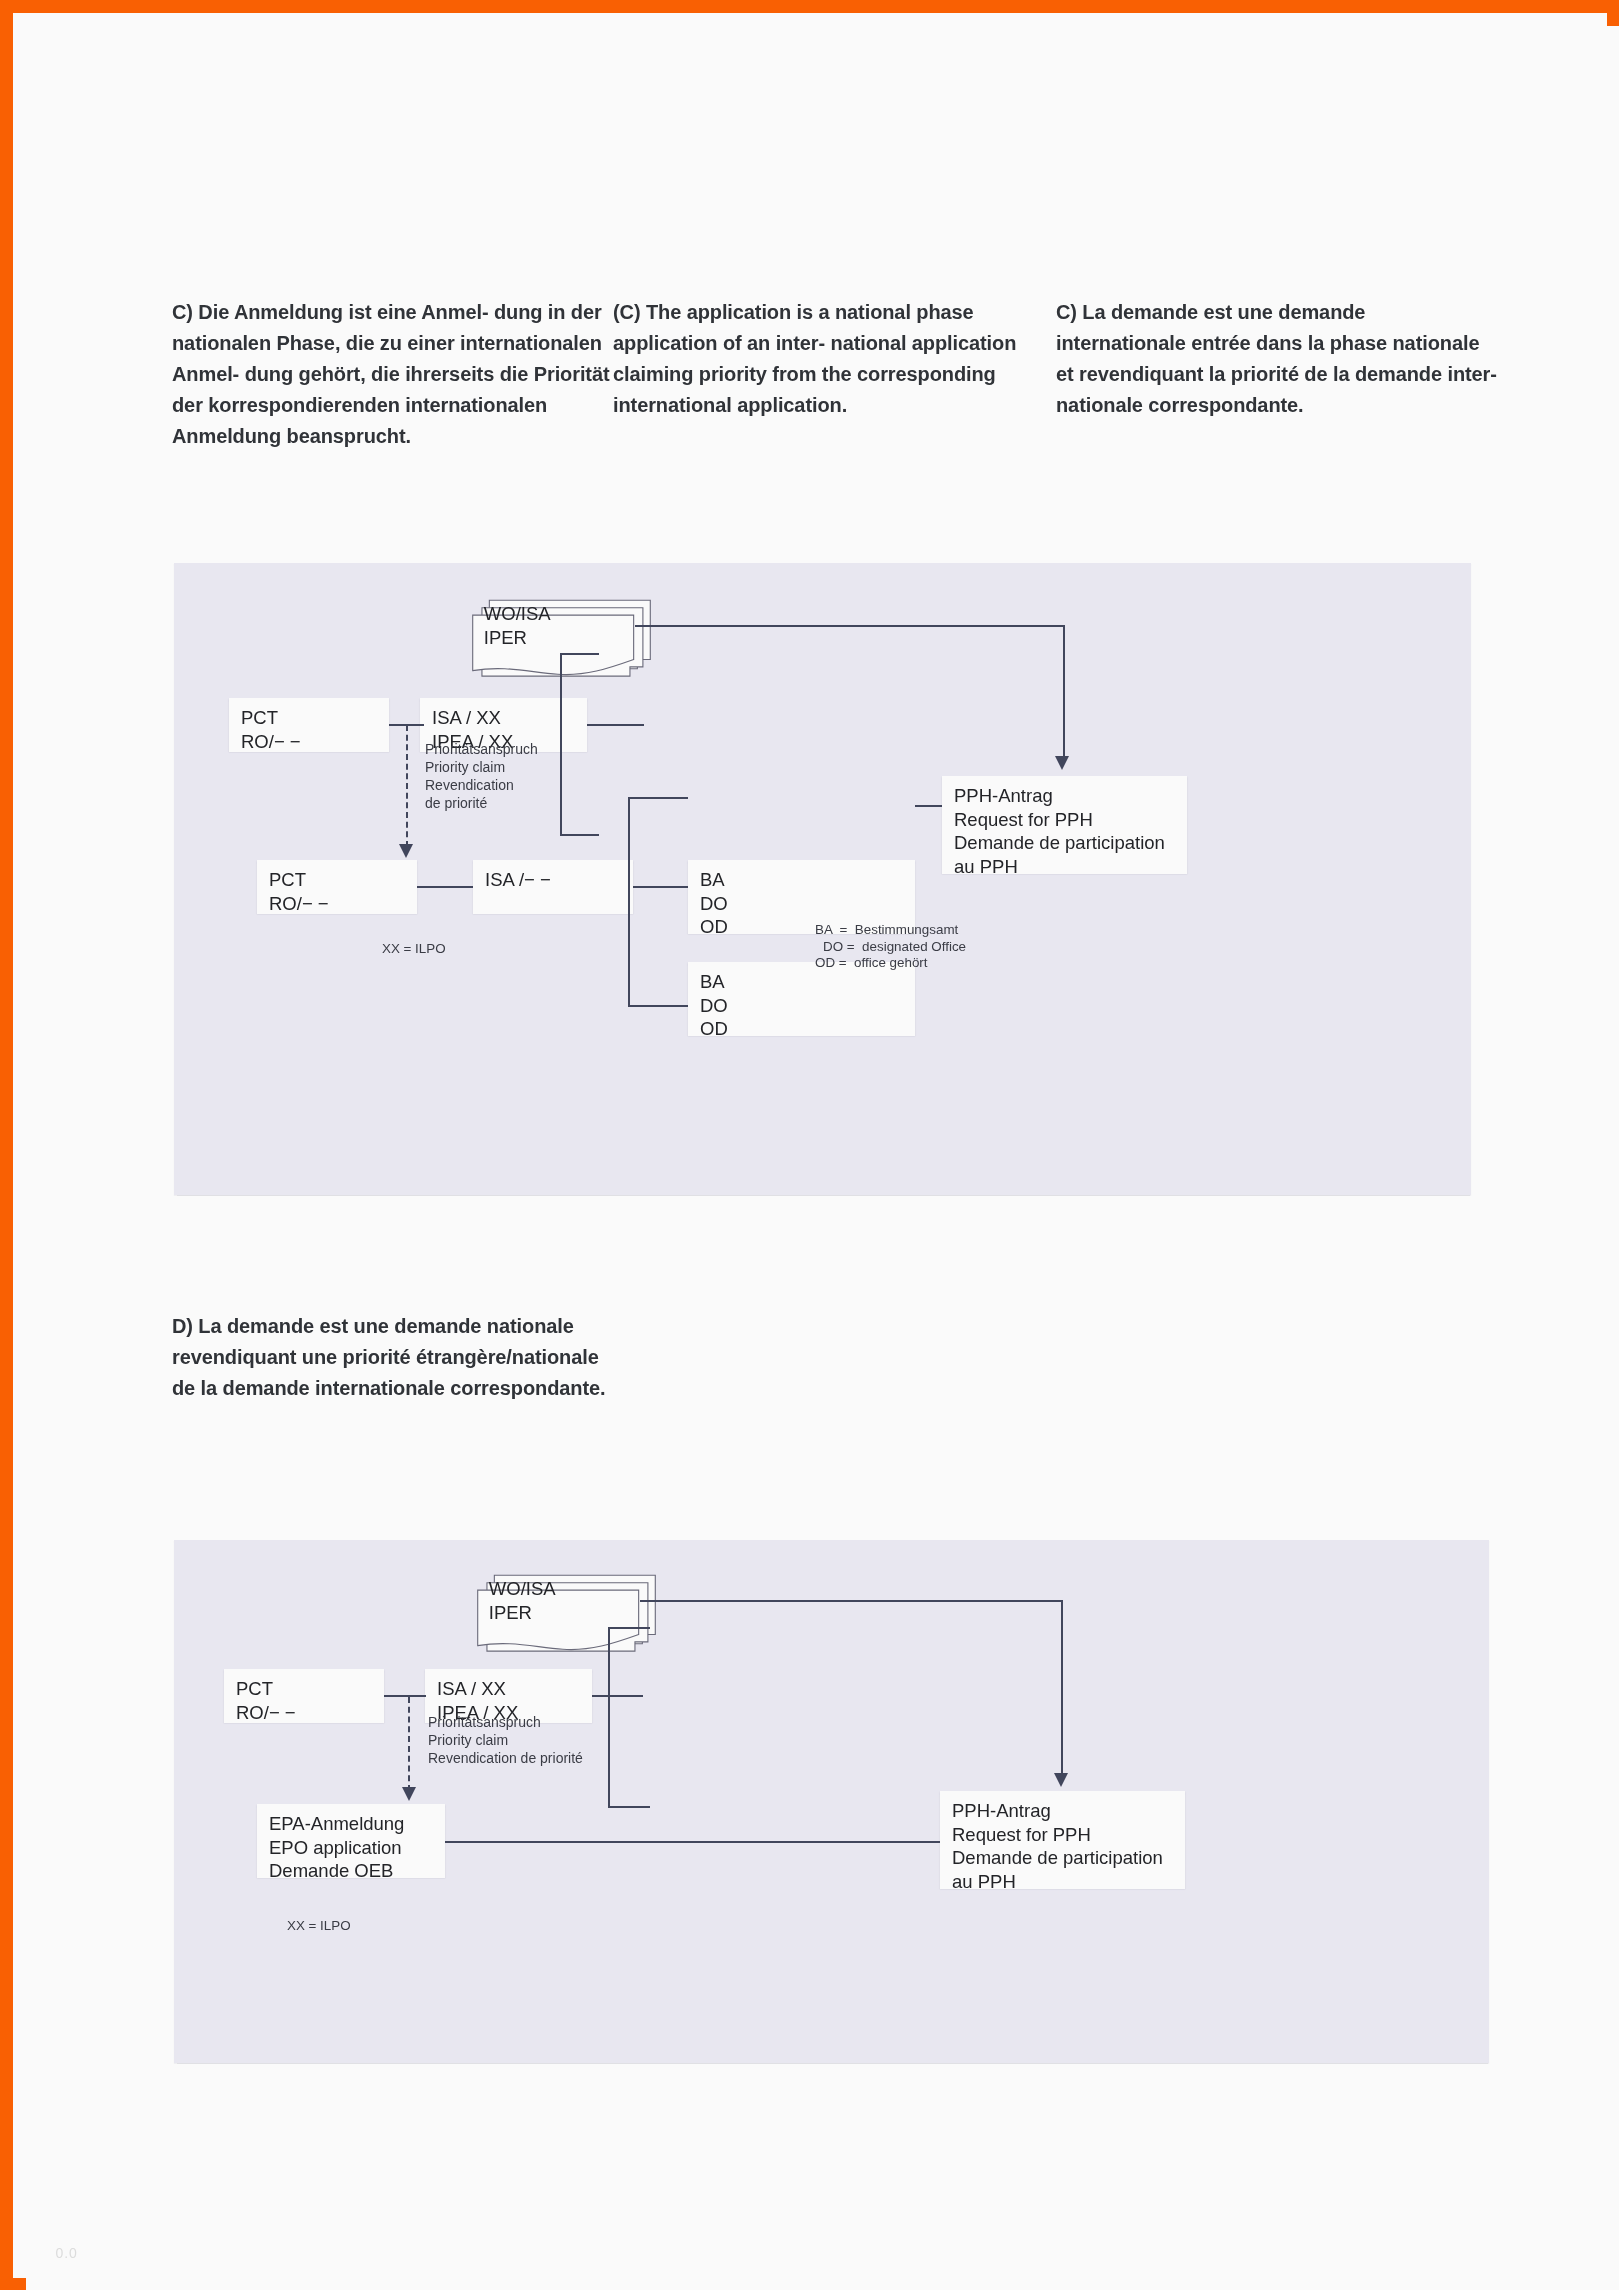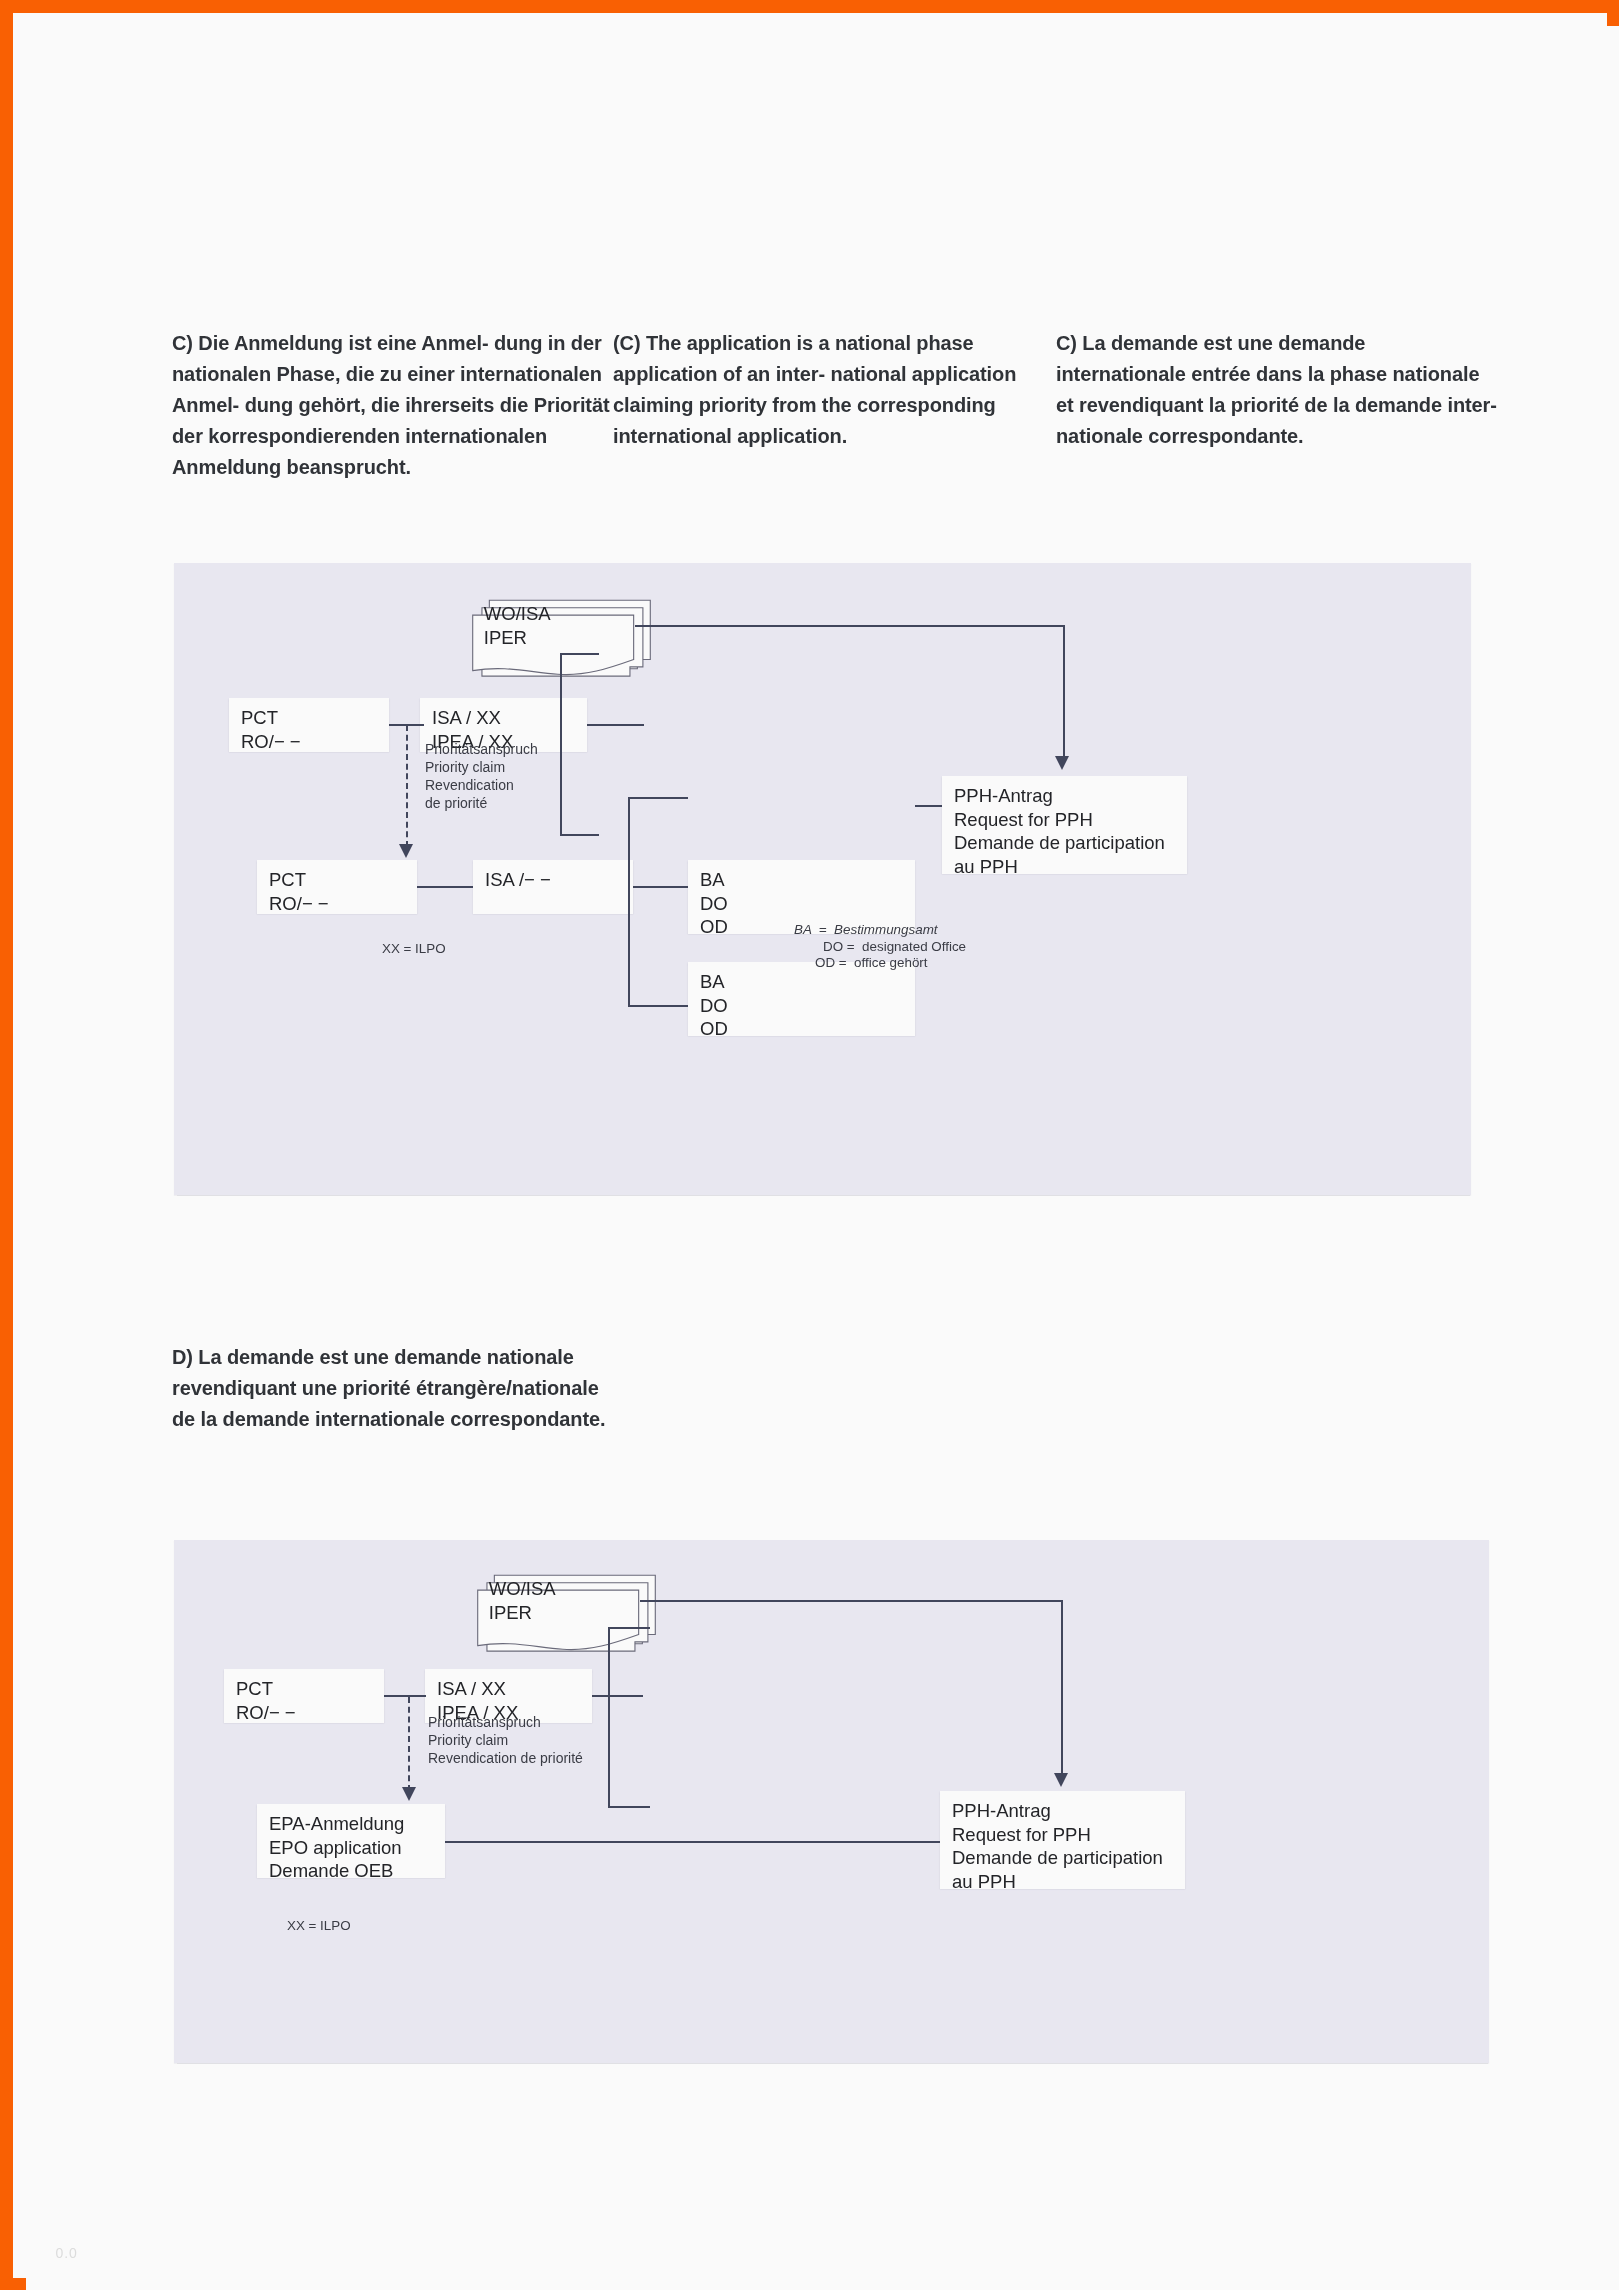--- a/index.html
+++ b/index.html
@@ -37,21 +37,20 @@
     display: flex;
     left: 146px;
     width: 1338px;
   }
   .caption-col {
     font-weight: bold;
     font-size: 20px;
     line-height: 31px;
     color: #303338;
     letter-spacing: -0.1px;
-    margin-top: 31px;
   }
   .caption-col.de { width: 441px; }
   .caption-col.en { width: 443px; }
   .caption-col.fr { width: 443px; }
   .caption-col p { margin: 0; }
 
   #caption-c { top: 271px; }
   #caption-d { top: 1285px; }
 
   
@@ -233,21 +232,21 @@
 
         <div class="hline" style="left:459px; top:323px; width:55px;"></div>
         <div class="vline" style="left:454px; top:234px; height:210px;"></div>
         <div class="hline" style="left:454px; top:234px; width:60px;"></div>
         <div class="hline" style="left:454px; top:442px; width:60px;"></div>
 
         <div class="hline" style="left:741px; top:242px; width:27px;"></div>
 
         <div class="note-sm" style="left:208px; top:378px;">XX = ILPO</div>
 
-        <div class="note-sm" style="left:620px; top:359px;font-style:italic;">BA  =  Bestimmungsamt</div>
+        <div class="note-sm" style="left:641px; top:359px;">BA  =  Bestimmungsamt</div>
         <div class="note-sm" style="left:641px; top:376px;margin-left:8px;">DO =  designated Office</div>
         <div class="note-sm" style="left:641px; top:392px;">OD =  office gehört</div>
       </div>
     </div>
 
     <div class="caption-row" id="caption-d">
       <div class="caption-col fr">
         <p>D) La demande est une demande
 nationale revendiquant une
 priorité étrangère/nationale

